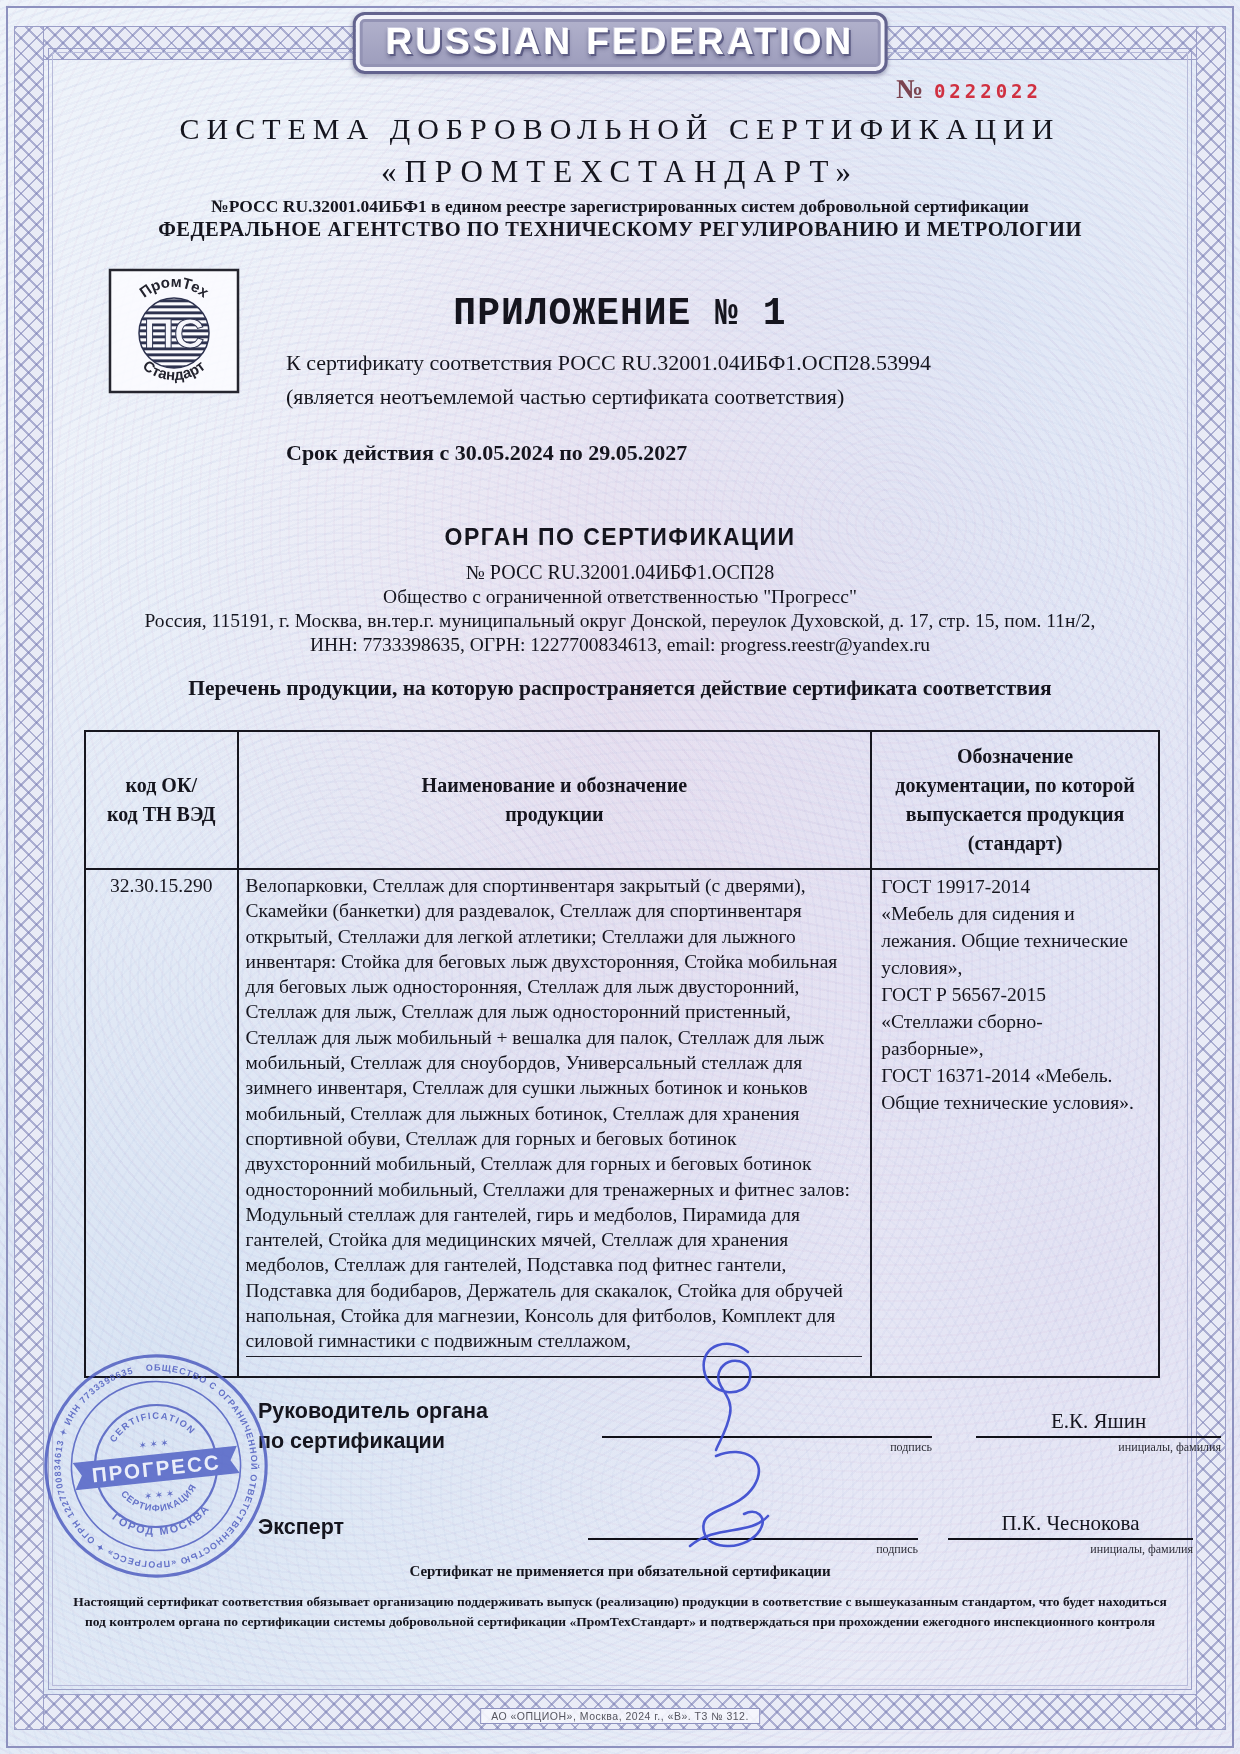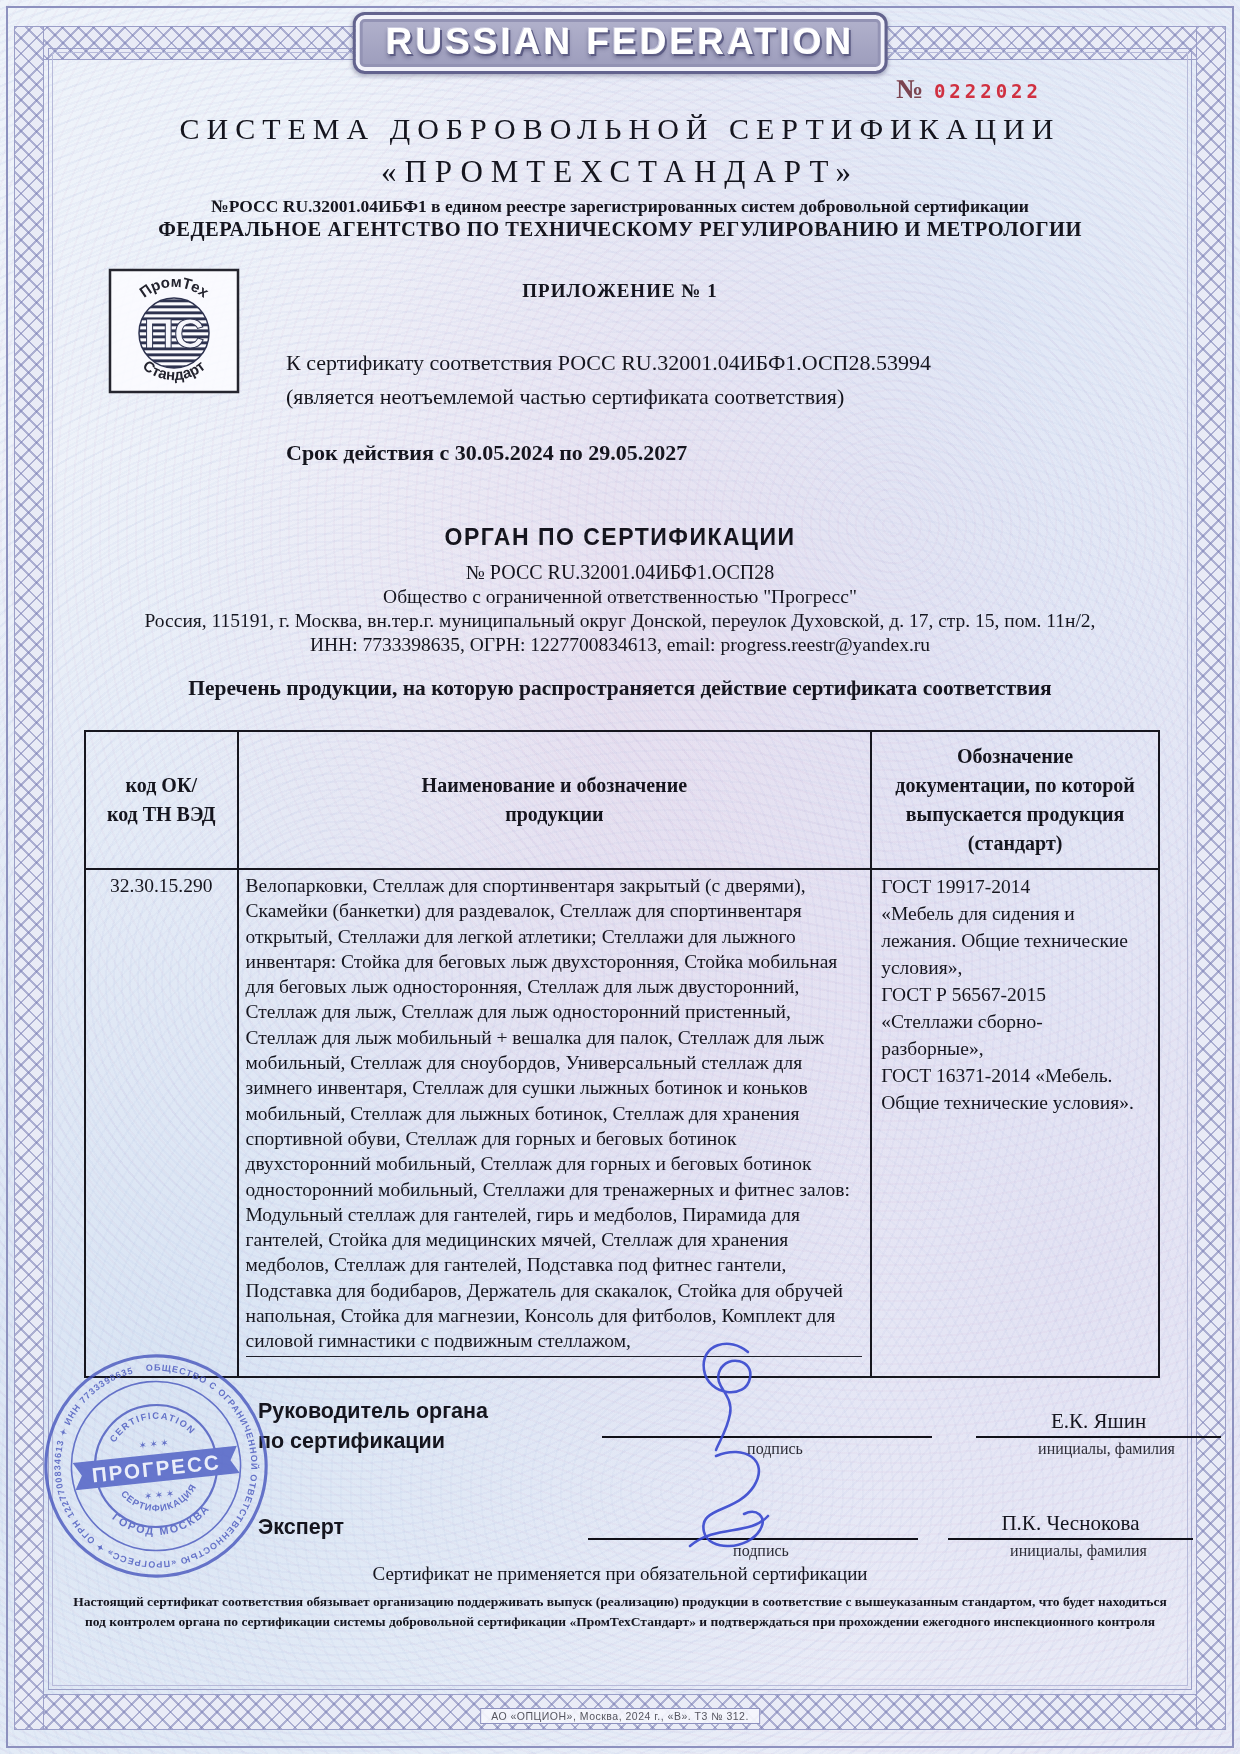--- a/index.html
+++ b/index.html
@@ -49,21 +49,21 @@
   }
   .serial { position:absolute; top:74px; right:198px; font-size:27px; letter-spacing:2px; z-index:3; }
   .serial .pre { color:#7b4450; font-weight:bold; }
   .serial .num { color:#d03040; font-weight:bold; letter-spacing:4px; font-family:"DejaVu Sans Mono",monospace; font-size:19px; }
 
   .title1 { top:112px; font-size:30px; letter-spacing:7px; font-weight:500; }
   .title2 { top:154px; font-size:31px; letter-spacing:8px; font-weight:500; }
   .registry { top:196px; font-size:17.5px; font-weight:bold; }
   .agency { top:218px; font-size:20.5px; font-weight:bold; letter-spacing:.5px; }
 
-  .annex-title { top:280px; font-family:Liberation Serif, serif; font-weight:bold; font-size:19px; letter-spacing:1px; }
+  .annex-title { top:292px; font-family:Liberation Mono, monospace; font-weight:bold; font-size:38px; letter-spacing:1px; }
 
   .logo { position:absolute; left:108px; top:268px; z-index:3; }
 
   .certref { position:absolute; left:286px; top:346px; width:790px; font-size:22px; line-height:34px; }
   .validity { position:absolute; left:286px; top:440px; font-size:22px; font-weight:bold; }
 
   .org { position:absolute; left:0; right:0; top:524px; text-align:center; }
   .org .h { font-family:"Liberation Sans",sans-serif; font-weight:bold; font-size:23px; letter-spacing:1.5px; margin-bottom:8px; }
   .org .l { font-size:19.5px; line-height:24px; }
   .org .n { font-size:20px; line-height:26px; }
@@ -82,23 +82,23 @@
 
   
   .sig-row { position:absolute; left:258px; width:905px; display:grid; grid-template-columns:300px 330px 245px; column-gap:30px; z-index:3; }
   .sig-row.r1 { top:1396px;gap:44px; }
   .sig-row.r2 { top:1498px; }
   .role { font-family:"Liberation Sans",sans-serif; font-weight:bold; font-size:21.5px; line-height:30px; }
   .sig-row.r2 .role { padding-top:14px; }
   .sigfield { position:relative; height:52px; }
   .sigfield .line { position:absolute; left:0; right:0; bottom:10px; border-bottom:2px solid #101018; }
   .sigfield .val { position:absolute; left:0; right:0; bottom:14px; text-align:center; font-size:21px; }
-  .sigfield .cap { position:absolute; left:16px; right:0; top:44px; text-align:center; font-size:16px; color:#2c2c36; }
-
-  .mandatory-note { top:1563px; font-size:19px; font-weight:normal; z-index:3; }
+  .sigfield .cap { position:absolute; left:16px; right:0; top:44px; text-align:right; font-size:12px; color:#2c2c36; }
+
+  .mandatory-note { top:1563px; font-size:15px; font-weight:bold; z-index:3; }
   .fine-print { position:absolute; left:72px; right:72px; top:1592px; text-align:center; font-size:13.5px; font-weight:bold; line-height:20px; z-index:3; }
   .imprint { position:absolute; bottom:30px; left:50%; transform:translateX(-50%);
     font-family:"Liberation Sans",sans-serif; font-size:10.5px; color:#55555f; letter-spacing:.5px;
     background:rgba(244,245,252,.92); border:1px solid #8d91bf; padding:1px 10px; z-index:3; white-space:nowrap;margin-top:25px; }
 
   .stamp { position:absolute; left:38px; top:1348px; z-index:5; opacity:.82; }
   .ink { position:absolute; left:598px; top:1338px; z-index:6; opacity:.9; }
 </style>
 </head>
 <body>

